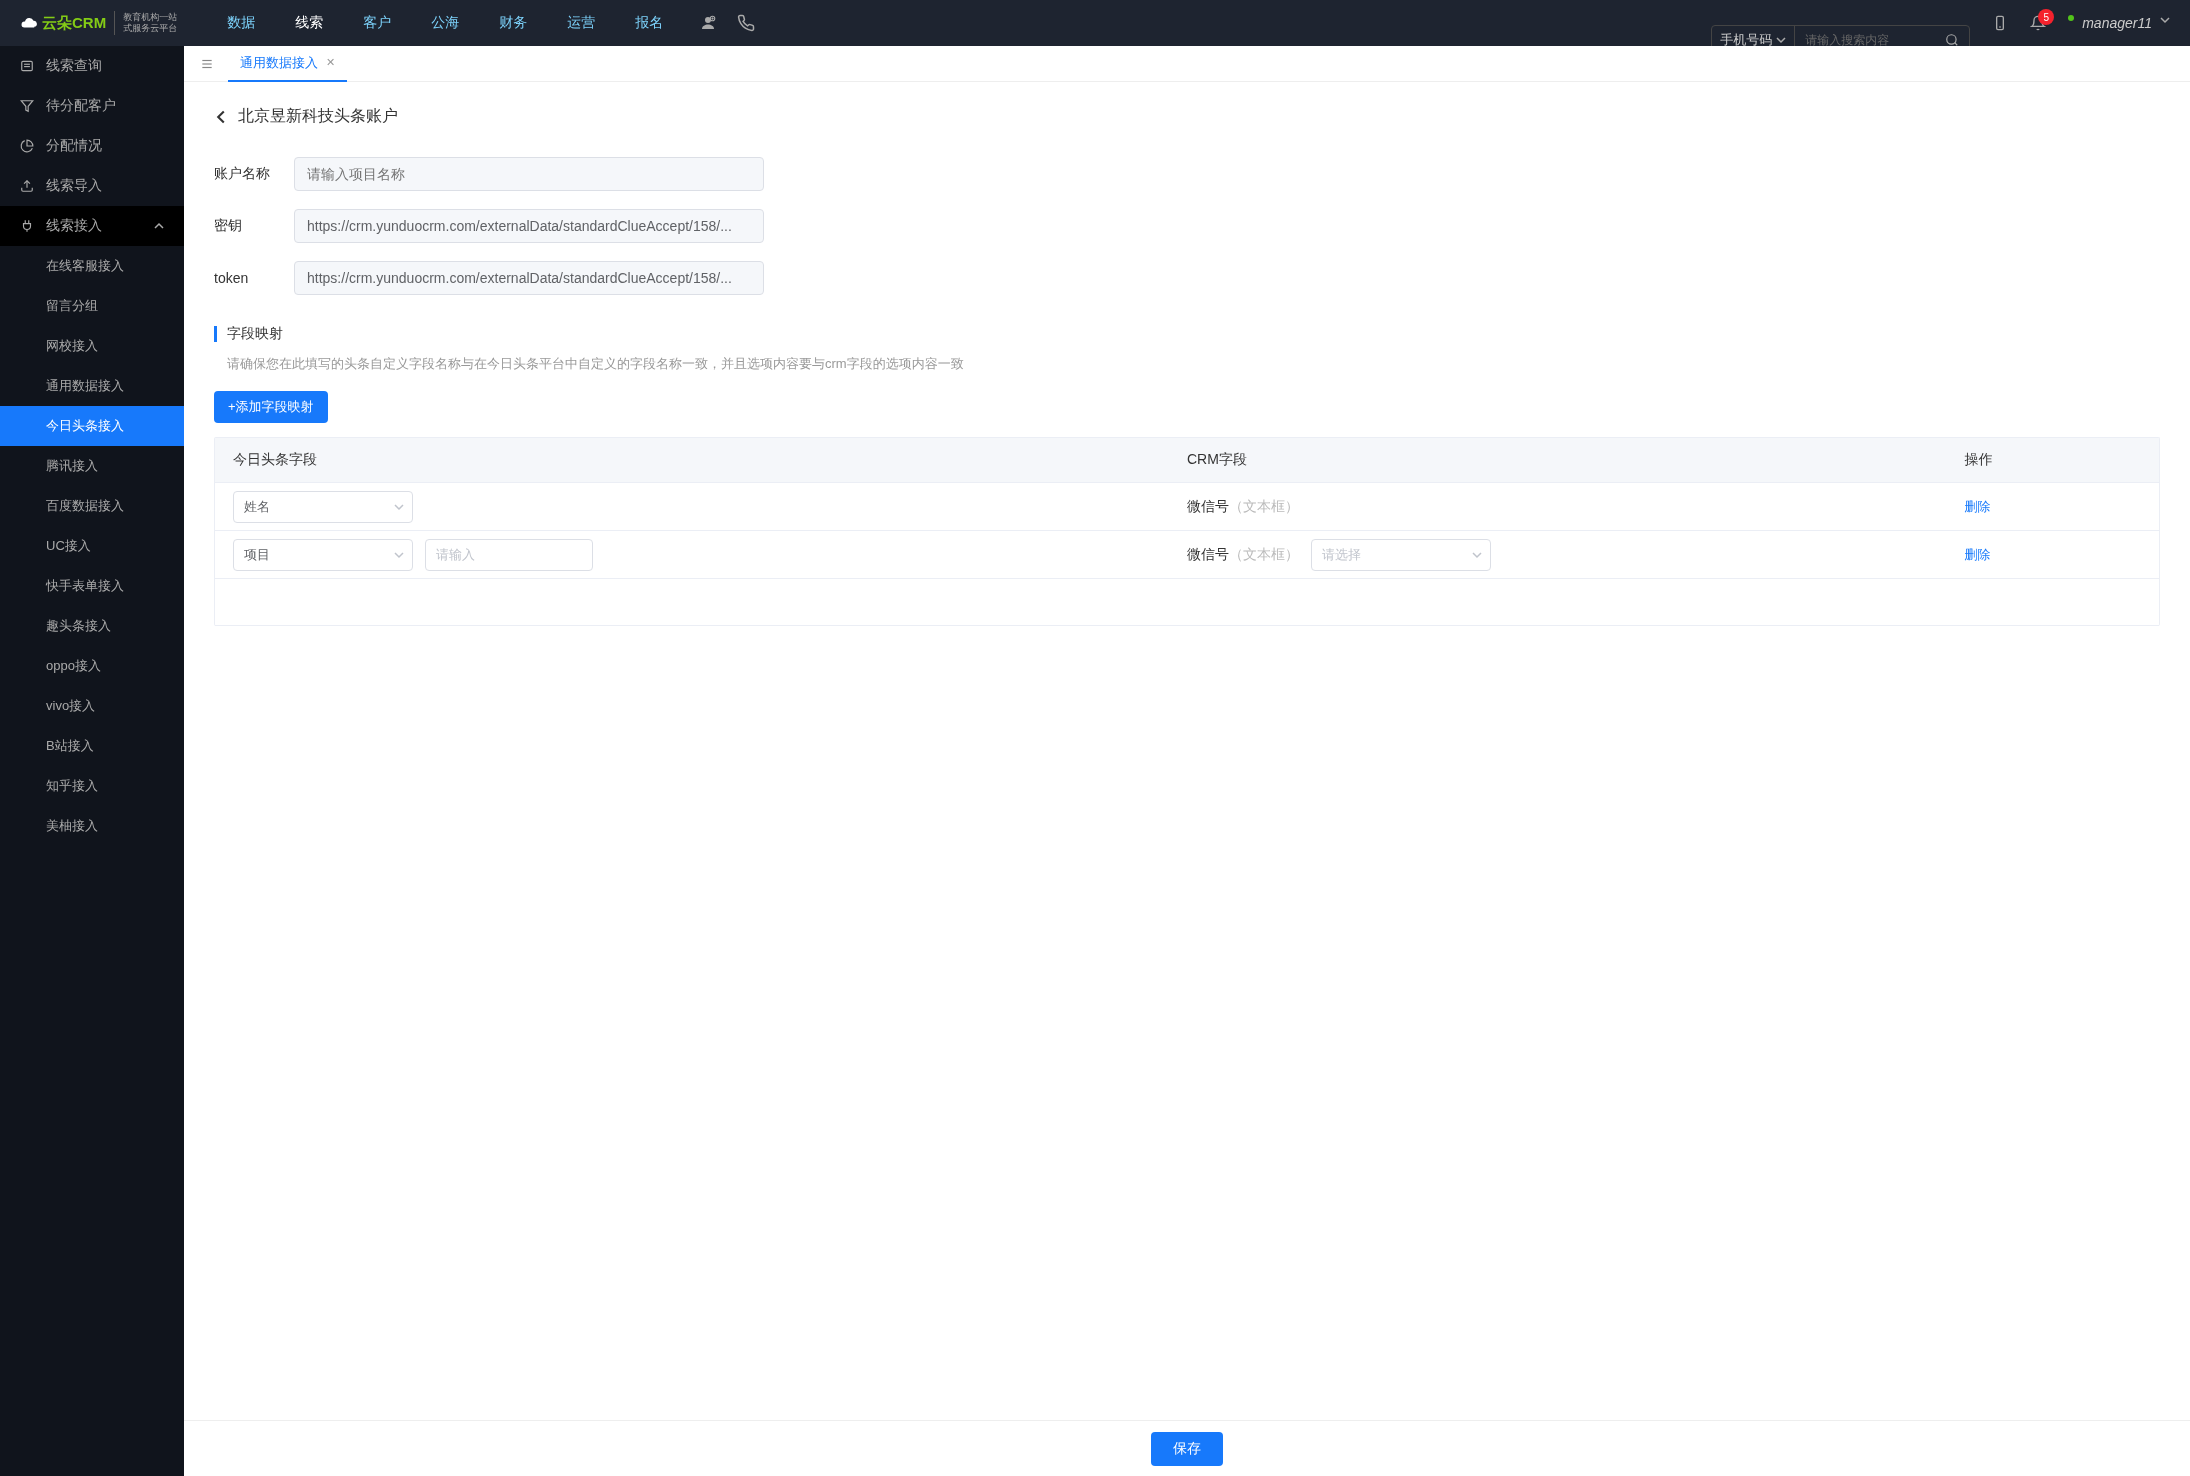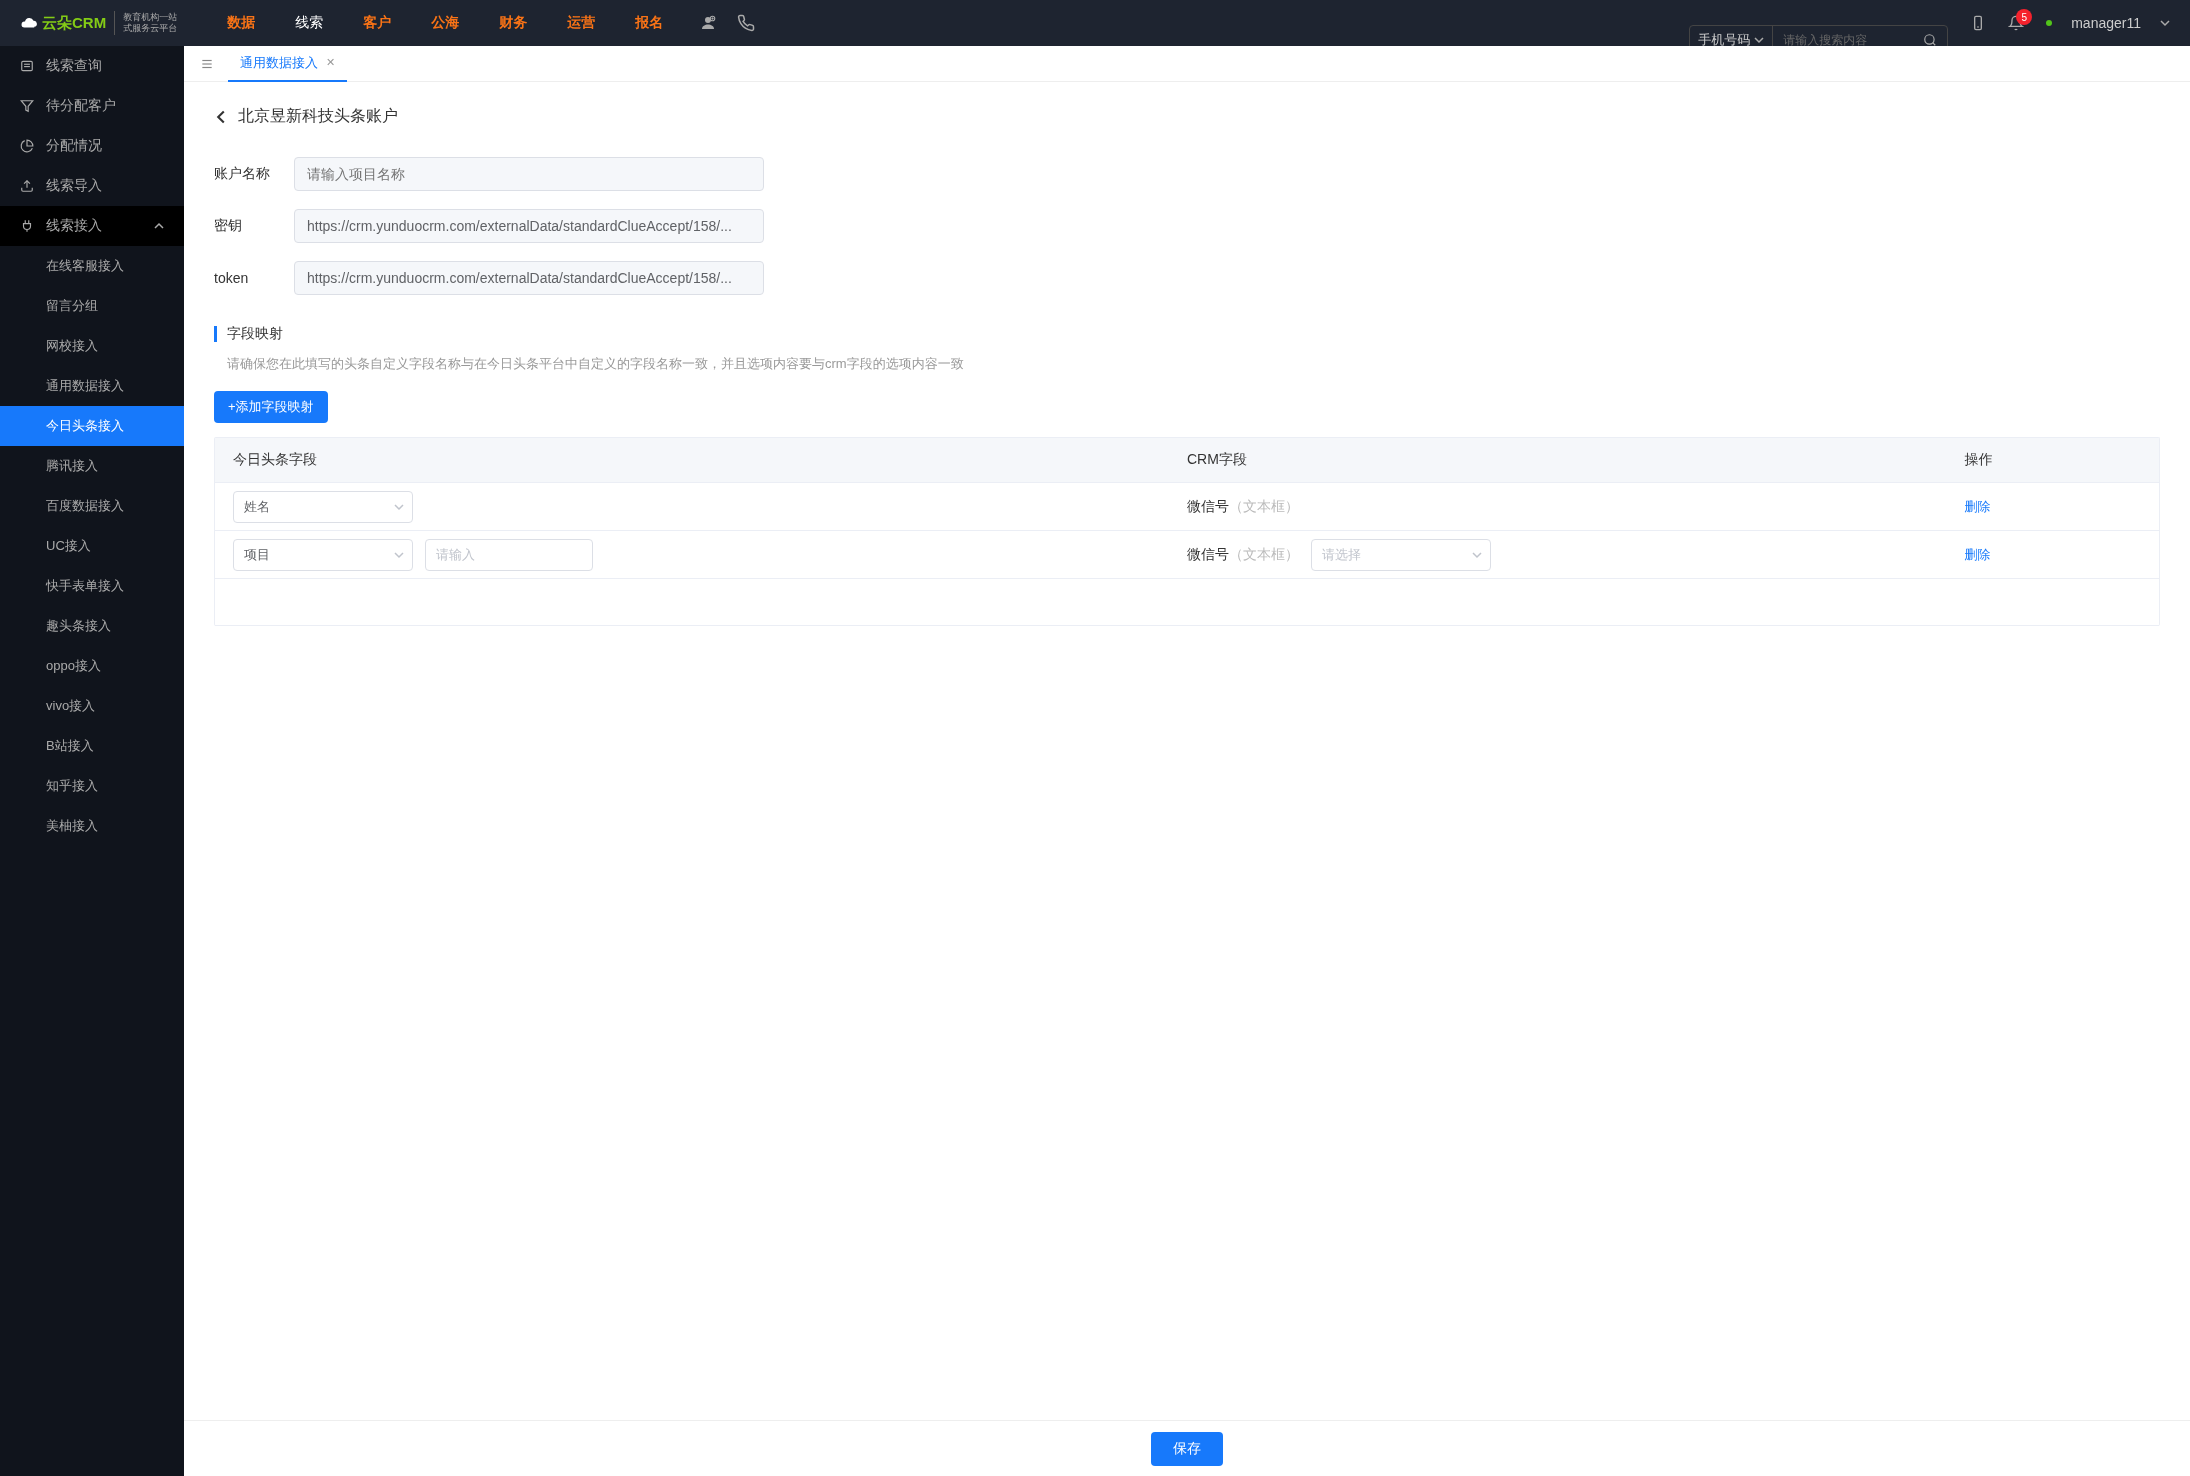--- a/index.html
+++ b/index.html
@@ -7,32 +7,32 @@
 .app { display: flex; flex-direction: column; height: 100vh; min-height: 900px; }
 
 
 .header { height: 46px; background: #1e2430; display: flex; align-items: center; padding: 0 20px; flex-shrink: 0; }
 .logo-wrap { display: flex; align-items: center; margin-right: 50px; }
 .logo-main { color: #84cc16; font-size: 15px; font-weight: bold; display: flex; align-items: center; gap: 4px; }
 .logo-cloud { width: 18px; height: 18px; }
 .logo-divider { width: 1px; height: 24px; background: #555; margin: 0 8px; }
 .logo-sub { color: #aaa; font-size: 9px; line-height: 1.2; }
 .nav { display: flex; gap: 40px; }
-.nav-item { color: #f97316; cursor: pointer; font-weight: bold; }
+.nav-item { color: #7dd3fc; cursor: pointer; }
 .nav-item.active { color: #fff; font-weight: 500; }
 .header-right { margin-left: auto; display: flex; align-items: center; gap: 22px; }
 .header-icon { color: #aaa; cursor: pointer; display: flex; align-items: center; }
 .search-group { display: flex; align-items: center; border: 1px solid #444; border-radius: 4px; overflow: hidden; height: 30px; margin-top: 33px; }
 .search-select { background: transparent; color: #ccc; border: none; padding: 0 8px; font-size: 13px; display: flex; align-items: center; gap: 4px; border-right: 1px solid #444; height: 100%; }
 .search-input { background: transparent; border: none; color: #ccc; padding: 0 10px; width: 140px; font-size: 12px; outline: none; }
 .search-input::placeholder { color: #666; }
 .search-btn { background: transparent; border: none; color: #aaa; padding: 0 10px; cursor: pointer; }
 .bell-wrap { position: relative; }
 .bell-badge { position: absolute; top: -6px; right: -8px; background: #f5222d; color: #fff; border-radius: 8px; min-width: 16px; height: 16px; font-size: 10px; display: flex; align-items: center; justify-content: center; padding: 0 3px; }
-.user-info { display: flex; align-items: center; gap: 19px; color: #ccc; cursor: pointer; }
+.user-info { display: flex; gap: 8px; color: #ccc; cursor: pointer; font-style: italic; }
 .user-dot { width: 6px; height: 6px; background: #52c41a; border-radius: 50%; }
 
 
 .body { display: flex; flex: 1; overflow: hidden; }
 .sidebar { width: 184px; background: #10141c; color: #aaa; overflow-y: auto; flex-shrink: 0; }
 .side-item { height: 40px; display: flex; align-items: center; padding: 0 20px; cursor: pointer; gap: 12px; font-size: 14px; }
 .side-item.expanded { background: #000; }
 .side-item .chev { margin-left: auto; }
 .side-sub { height: 40px; display: flex; align-items: center; padding-left: 46px; cursor: pointer; font-size: 13px; color: #aaa; }
 .side-sub.active { background: #1779fb; color: #fff; }

